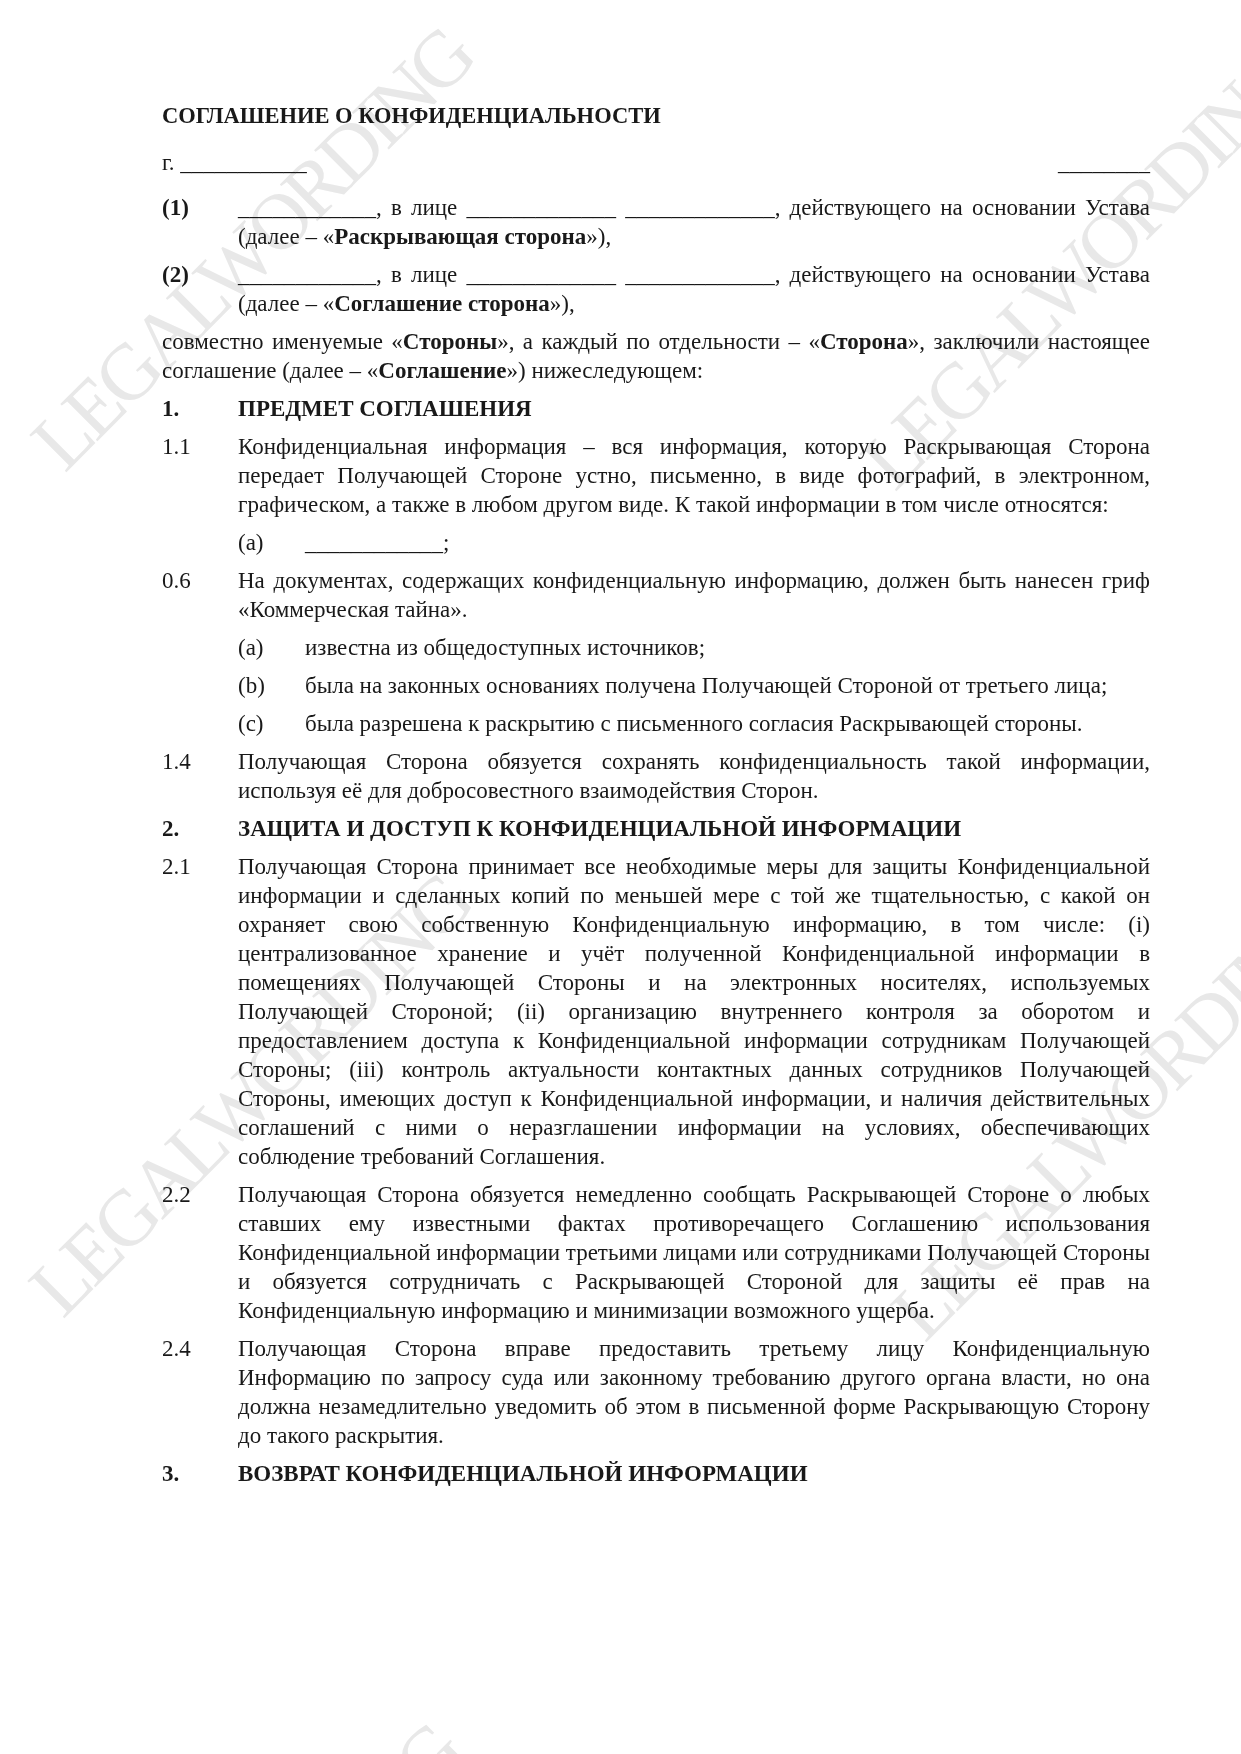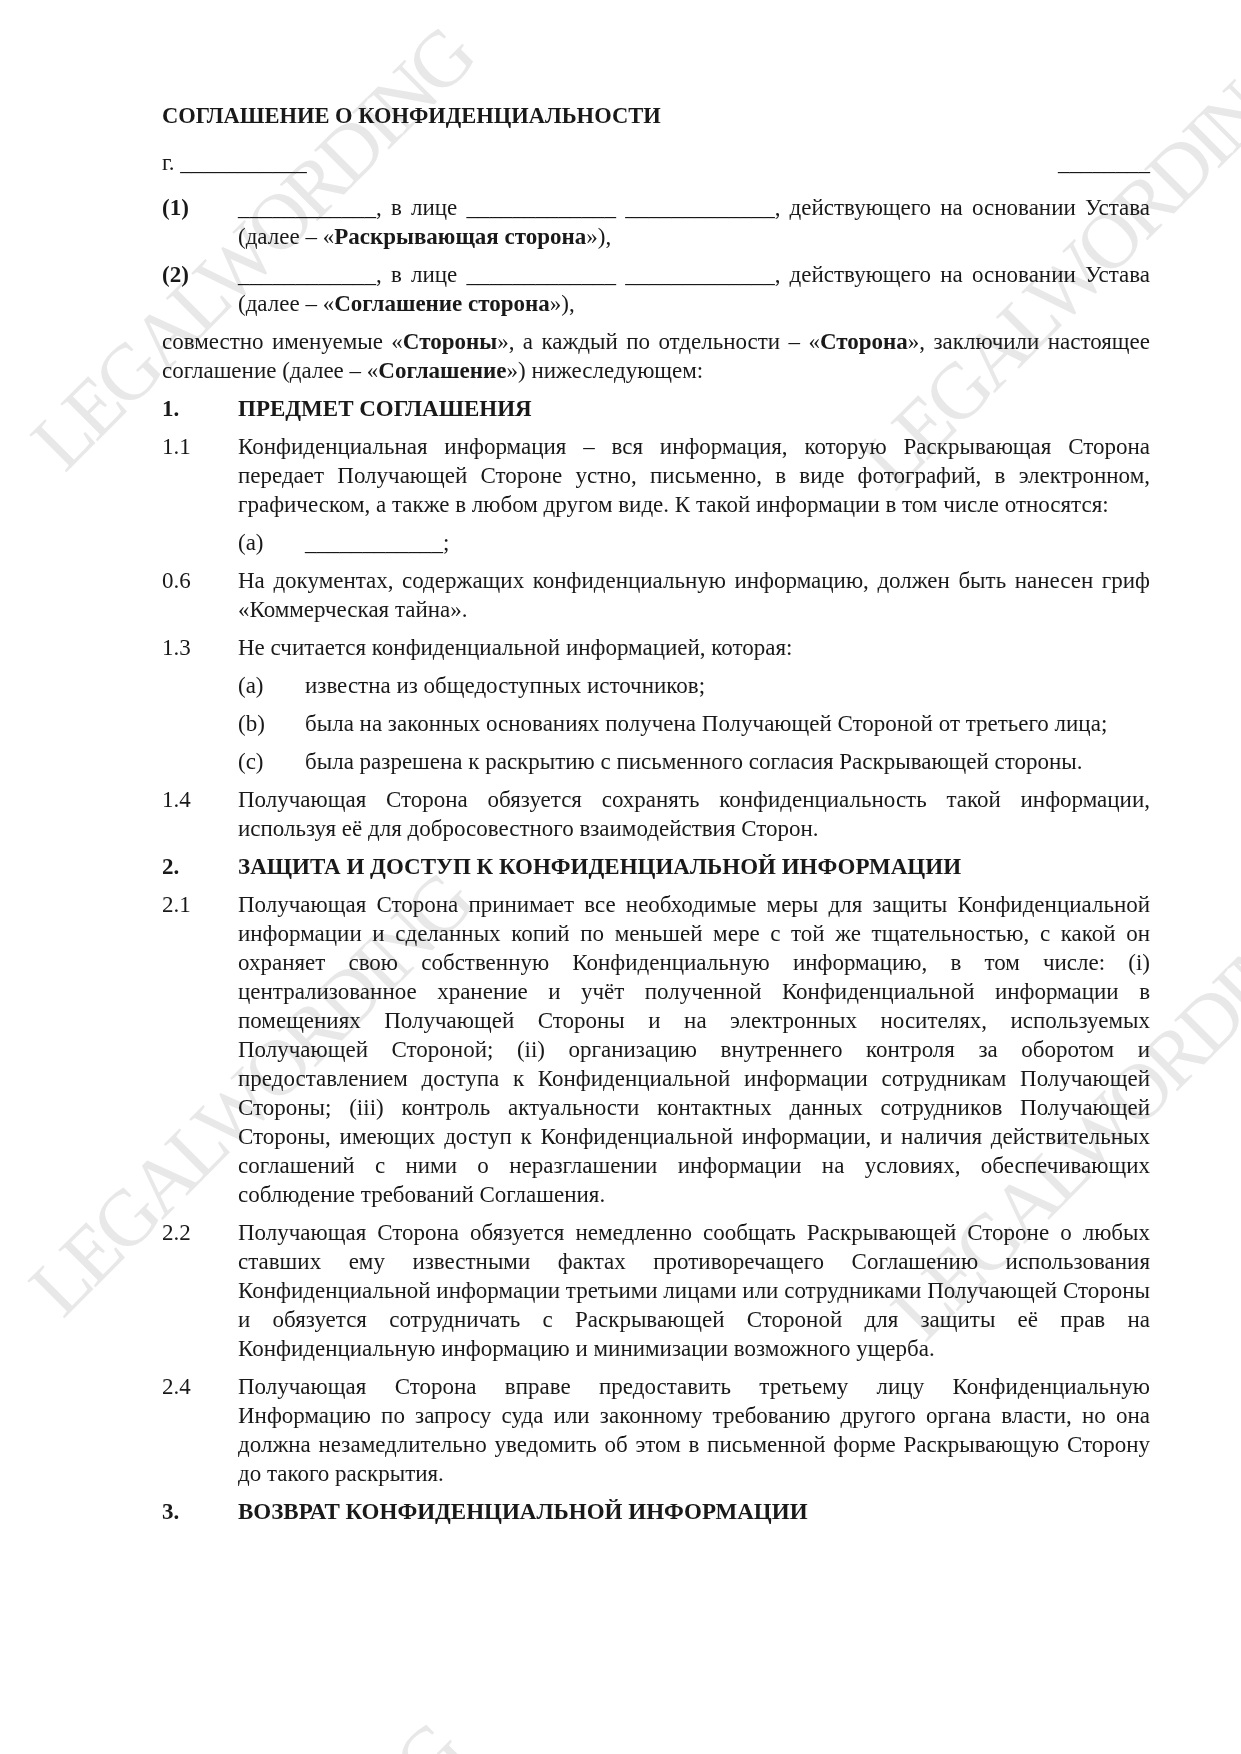--- a/index.html
+++ b/index.html
@@ -118,24 +118,20 @@
     <div class="row sub">
       <div>(a)</div>
       <div class="cell">____________;</div>
     </div>
 
     <div class="row">
       <div>0.6</div>
       <div class="cell">На документах, содержащих конфиденциальную информацию, должен быть нанесен гриф «Коммерческая тайна».</div>
     </div>
 
-    <div class="row">
-      <div>1.3</div>
-      <div class="cell">Не считается конфиденциальной информацией, которая:</div>
-    </div>
 
     <div class="row sub">
       <div>(a)</div>
       <div class="cell">известна из общедоступных источников;</div>
     </div>
 
     <div class="row sub">
       <div>(b)</div>
       <div class="cell">была на законных основаниях получена Получающей Стороной от третьего лица;</div>
     </div>

